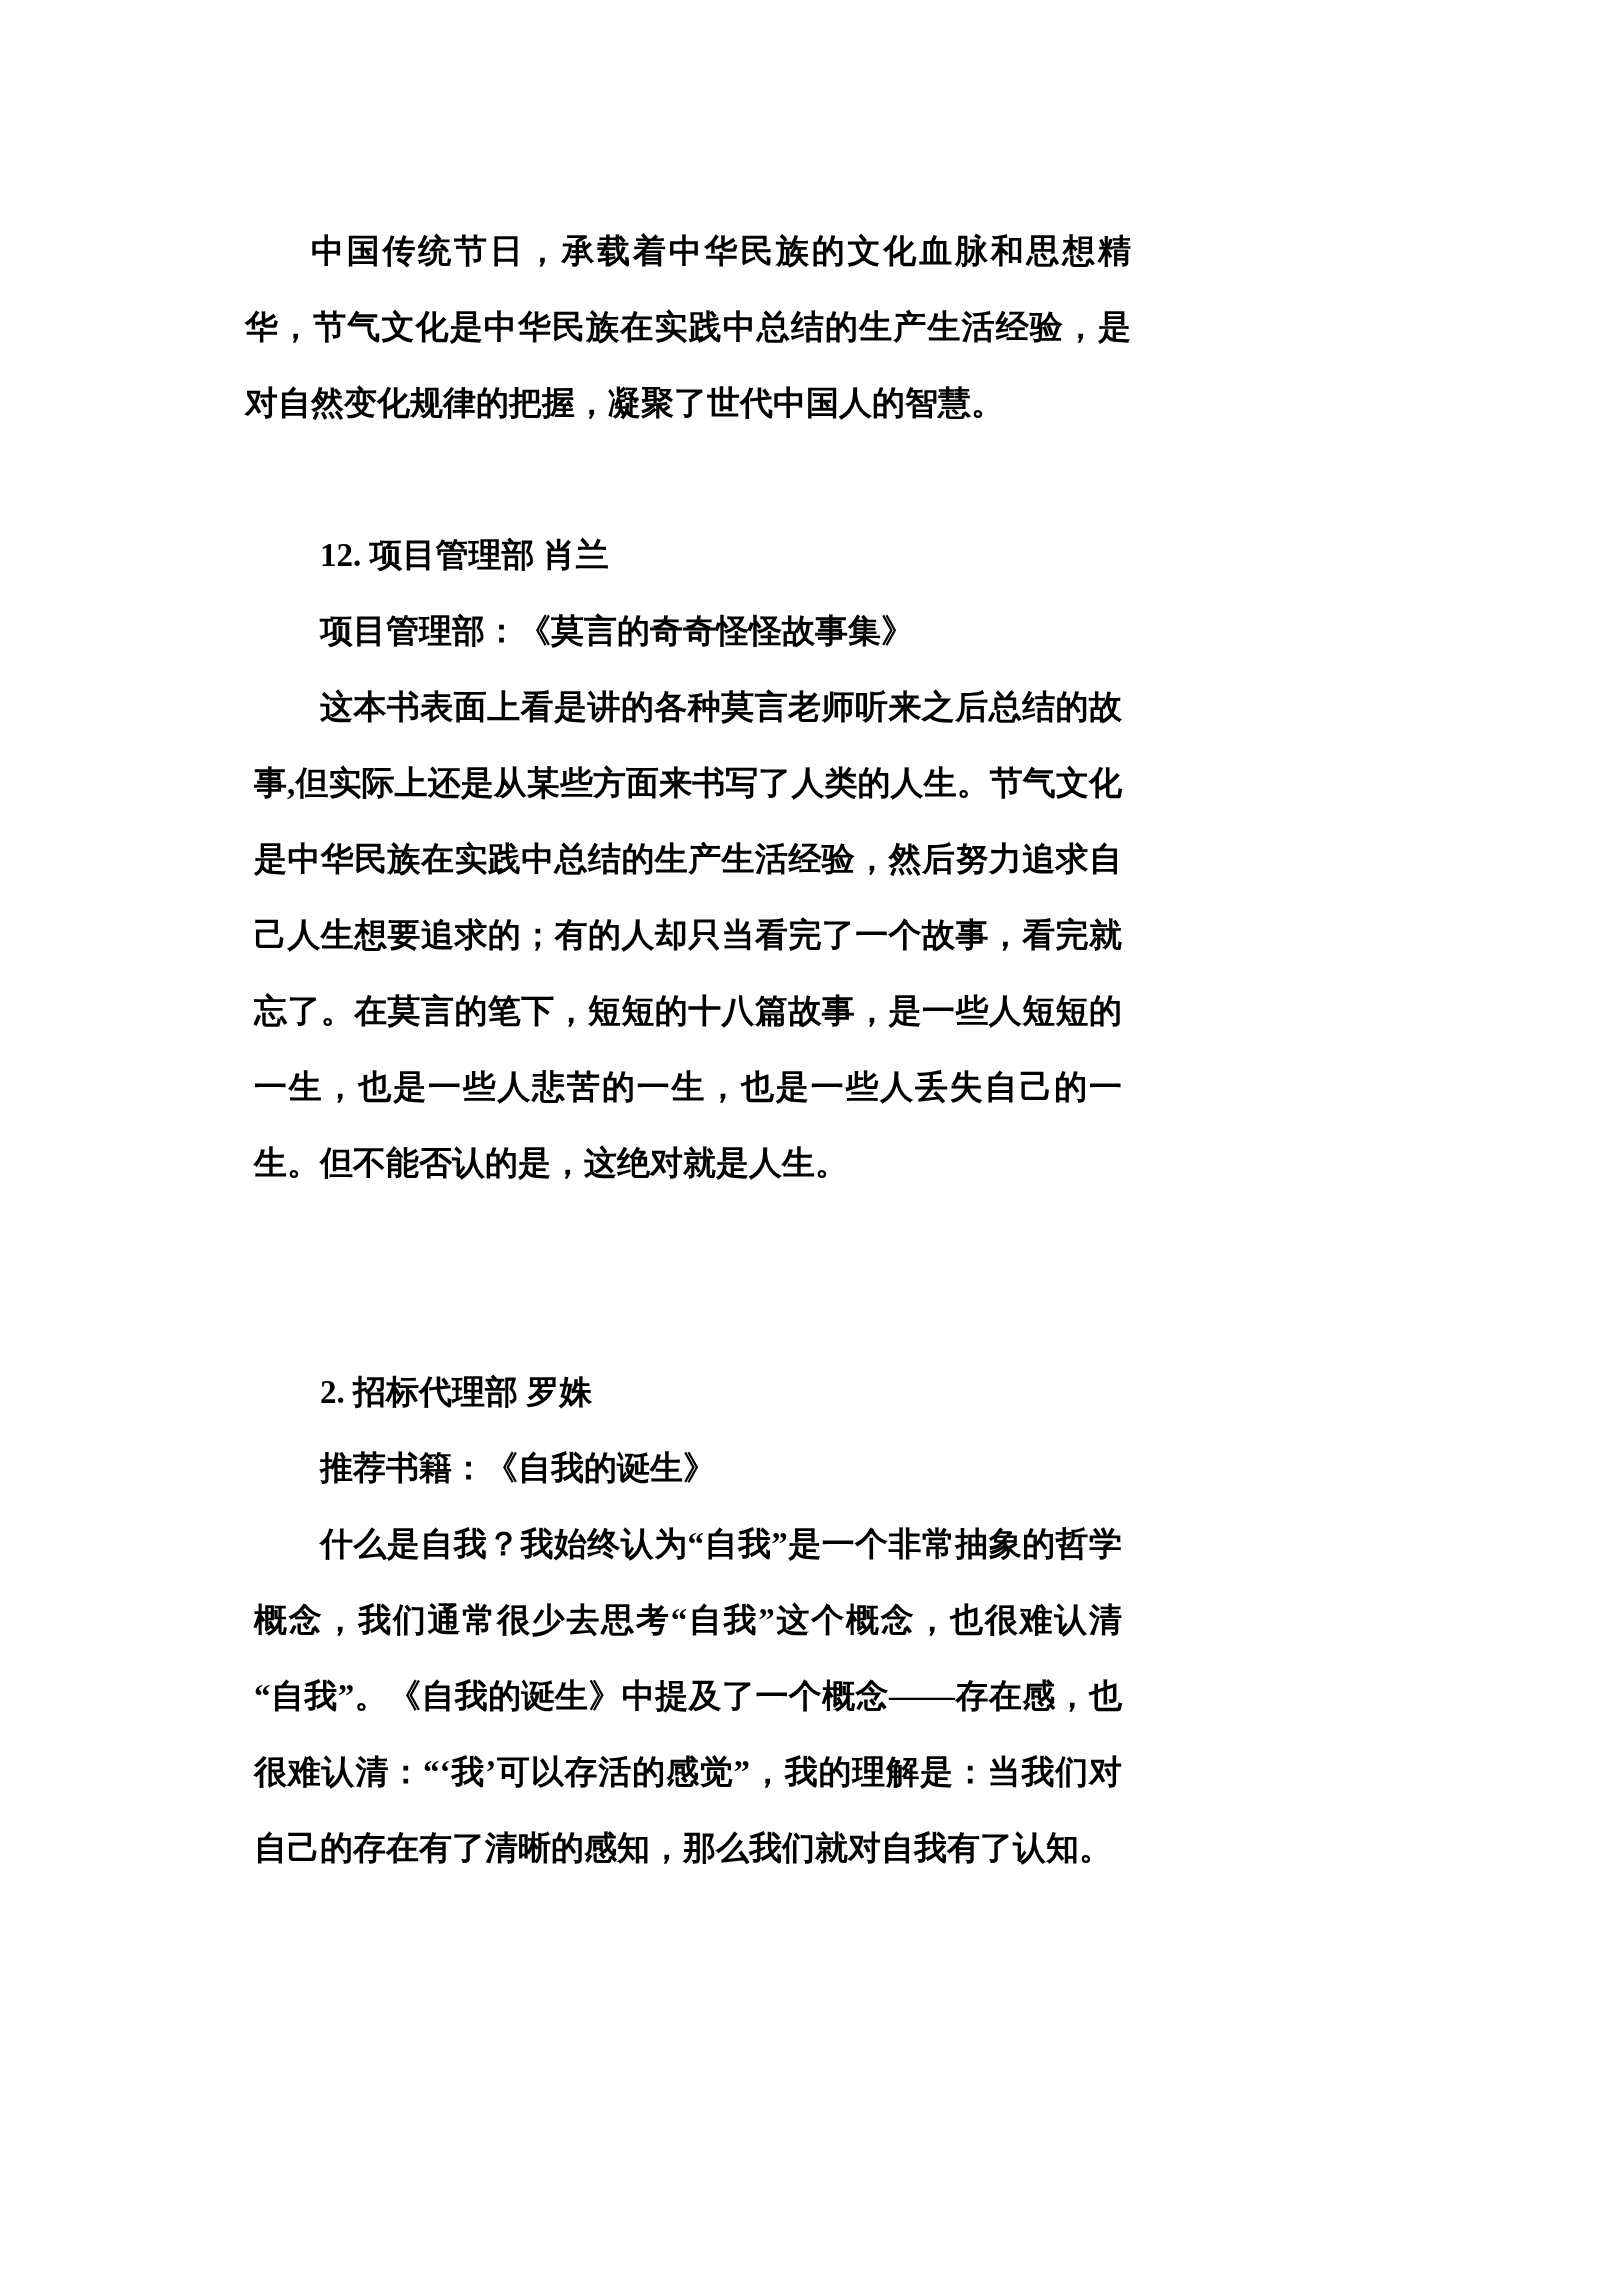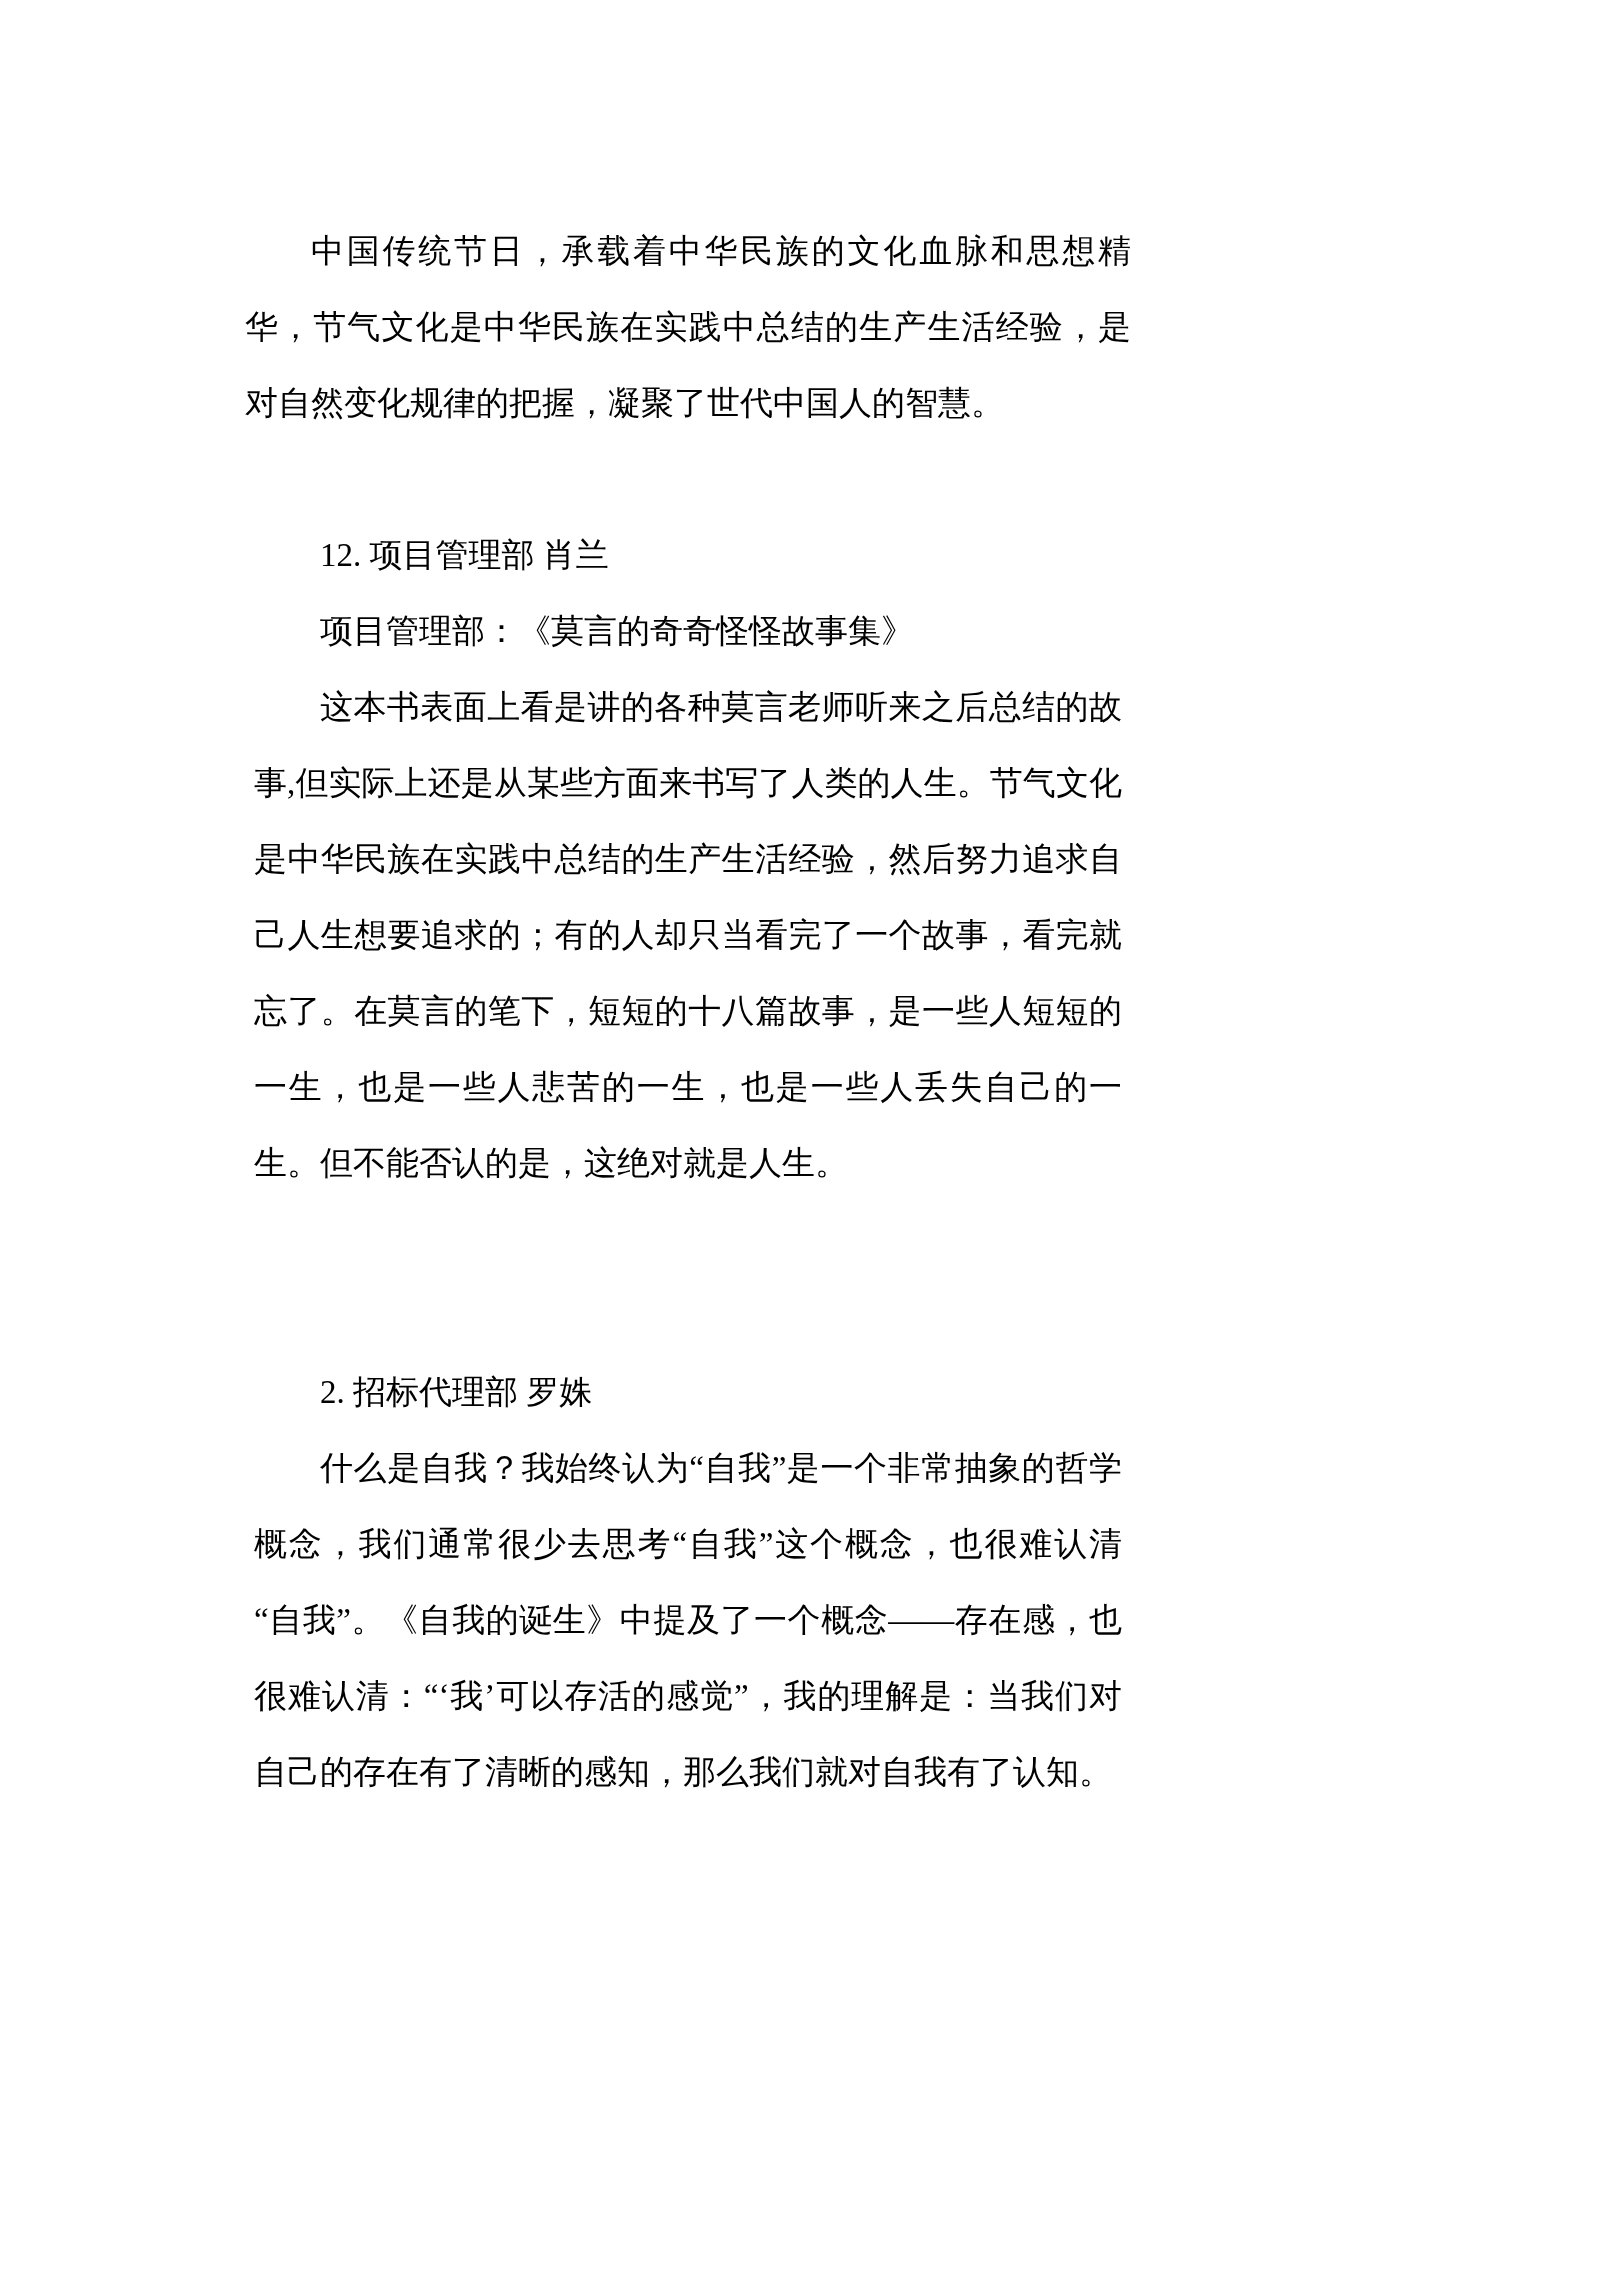--- a/index.html
+++ b/index.html
@@ -12,20 +12,21 @@
     width: 1376px;
     height: 2293px;
     box-sizing: border-box;
     padding: 213px 245px 0 245px;
     background: #ffffff;
     color: #000000;
     font-family: "Liberation Serif", "DejaVu Serif", serif;
     font-size: 33px;
     line-height: 76px;
     overflow: hidden;
+    font-weight: bold;
   }
   .para {
     margin: 0;
     text-indent: 2em;
     text-align: justify;
   }
   .after-gap-1 { margin-bottom: 76px; }   
   .after-gap-2 { margin-bottom: 153px; }  
   section { margin: 9px; padding: 0; }
 </style>
@@ -37,17 +38,18 @@
   <p class="para after-gap-1">中国传统节日，承载着中华民族的文化血脉和思想精华，节气文化是中华民族在实践中总结的生产生活经验，是对自然变化规律的把握，凝聚了世代中国人的智慧。</p>
 
   <section>
     <p class="para">12. 项目管理部 肖兰</p>
     <p class="para">项目管理部：《莫言的奇奇怪怪故事集》</p>
     <p class="para after-gap-2">这本书表面上看是讲的各种莫言老师听来之后总结的故事,但实际上还是从某些方面来书写了人类的人生。节气文化是中华民族在实践中总结的生产生活经验，然后努力追求自己人生想要追求的；有的人却只当看完了一个故事，看完就忘了。在莫言的笔下，短短的十八篇故事，是一些人短短的一生，也是一些人悲苦的一生，也是一些人丢失自己的一生。但不能否认的是，这绝对就是人生。</p>
   </section>
 
   <section>
     <p class="para">2. 招标代理部 罗姝</p>
+    <p class="para">推荐书籍：《自我的诞生》</p>
     <p class="para">什么是自我？我始终认为“自我”是一个非常抽象的哲学概念，我们通常很少去思考“自我”这个概念，也很难认清“自我”。《自我的诞生》中提及了一个概念——存在感，也很难认清：“‘我’可以存活的感觉”，我的理解是：当我们对自己的存在有了清晰的感知，那么我们就对自我有了认知。</p>
   </section>
 
 </div>
 
 
 </body></html>

